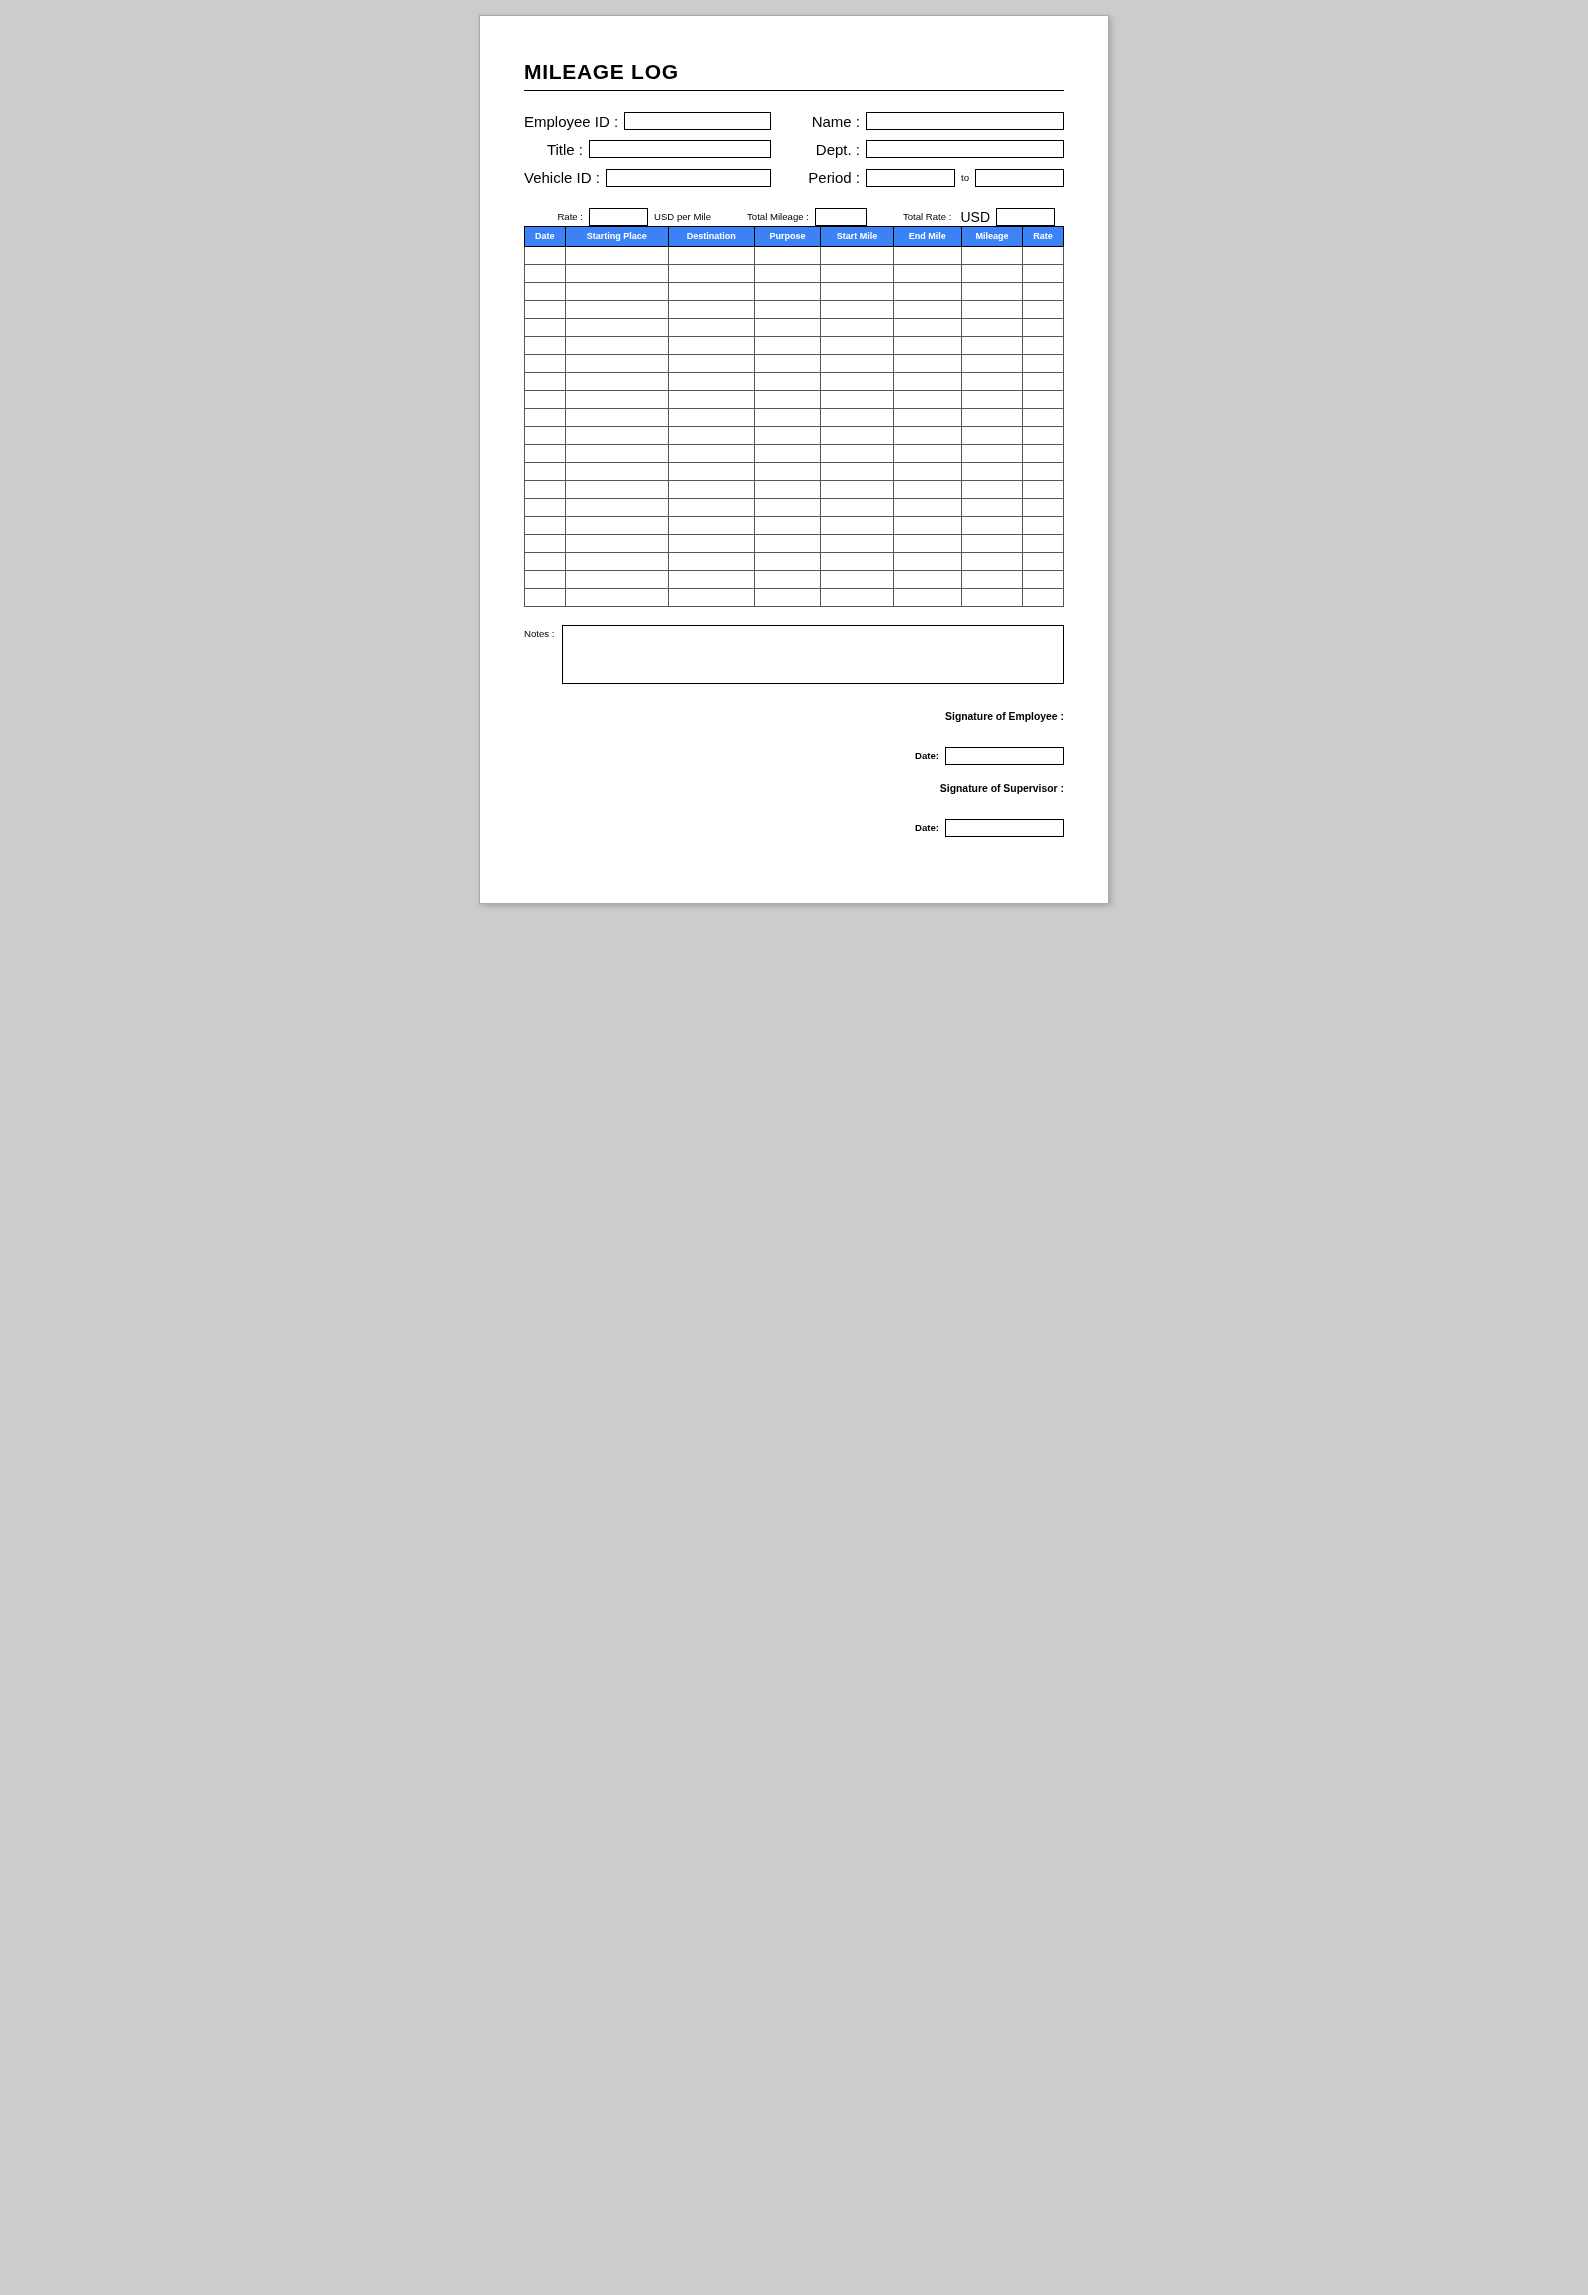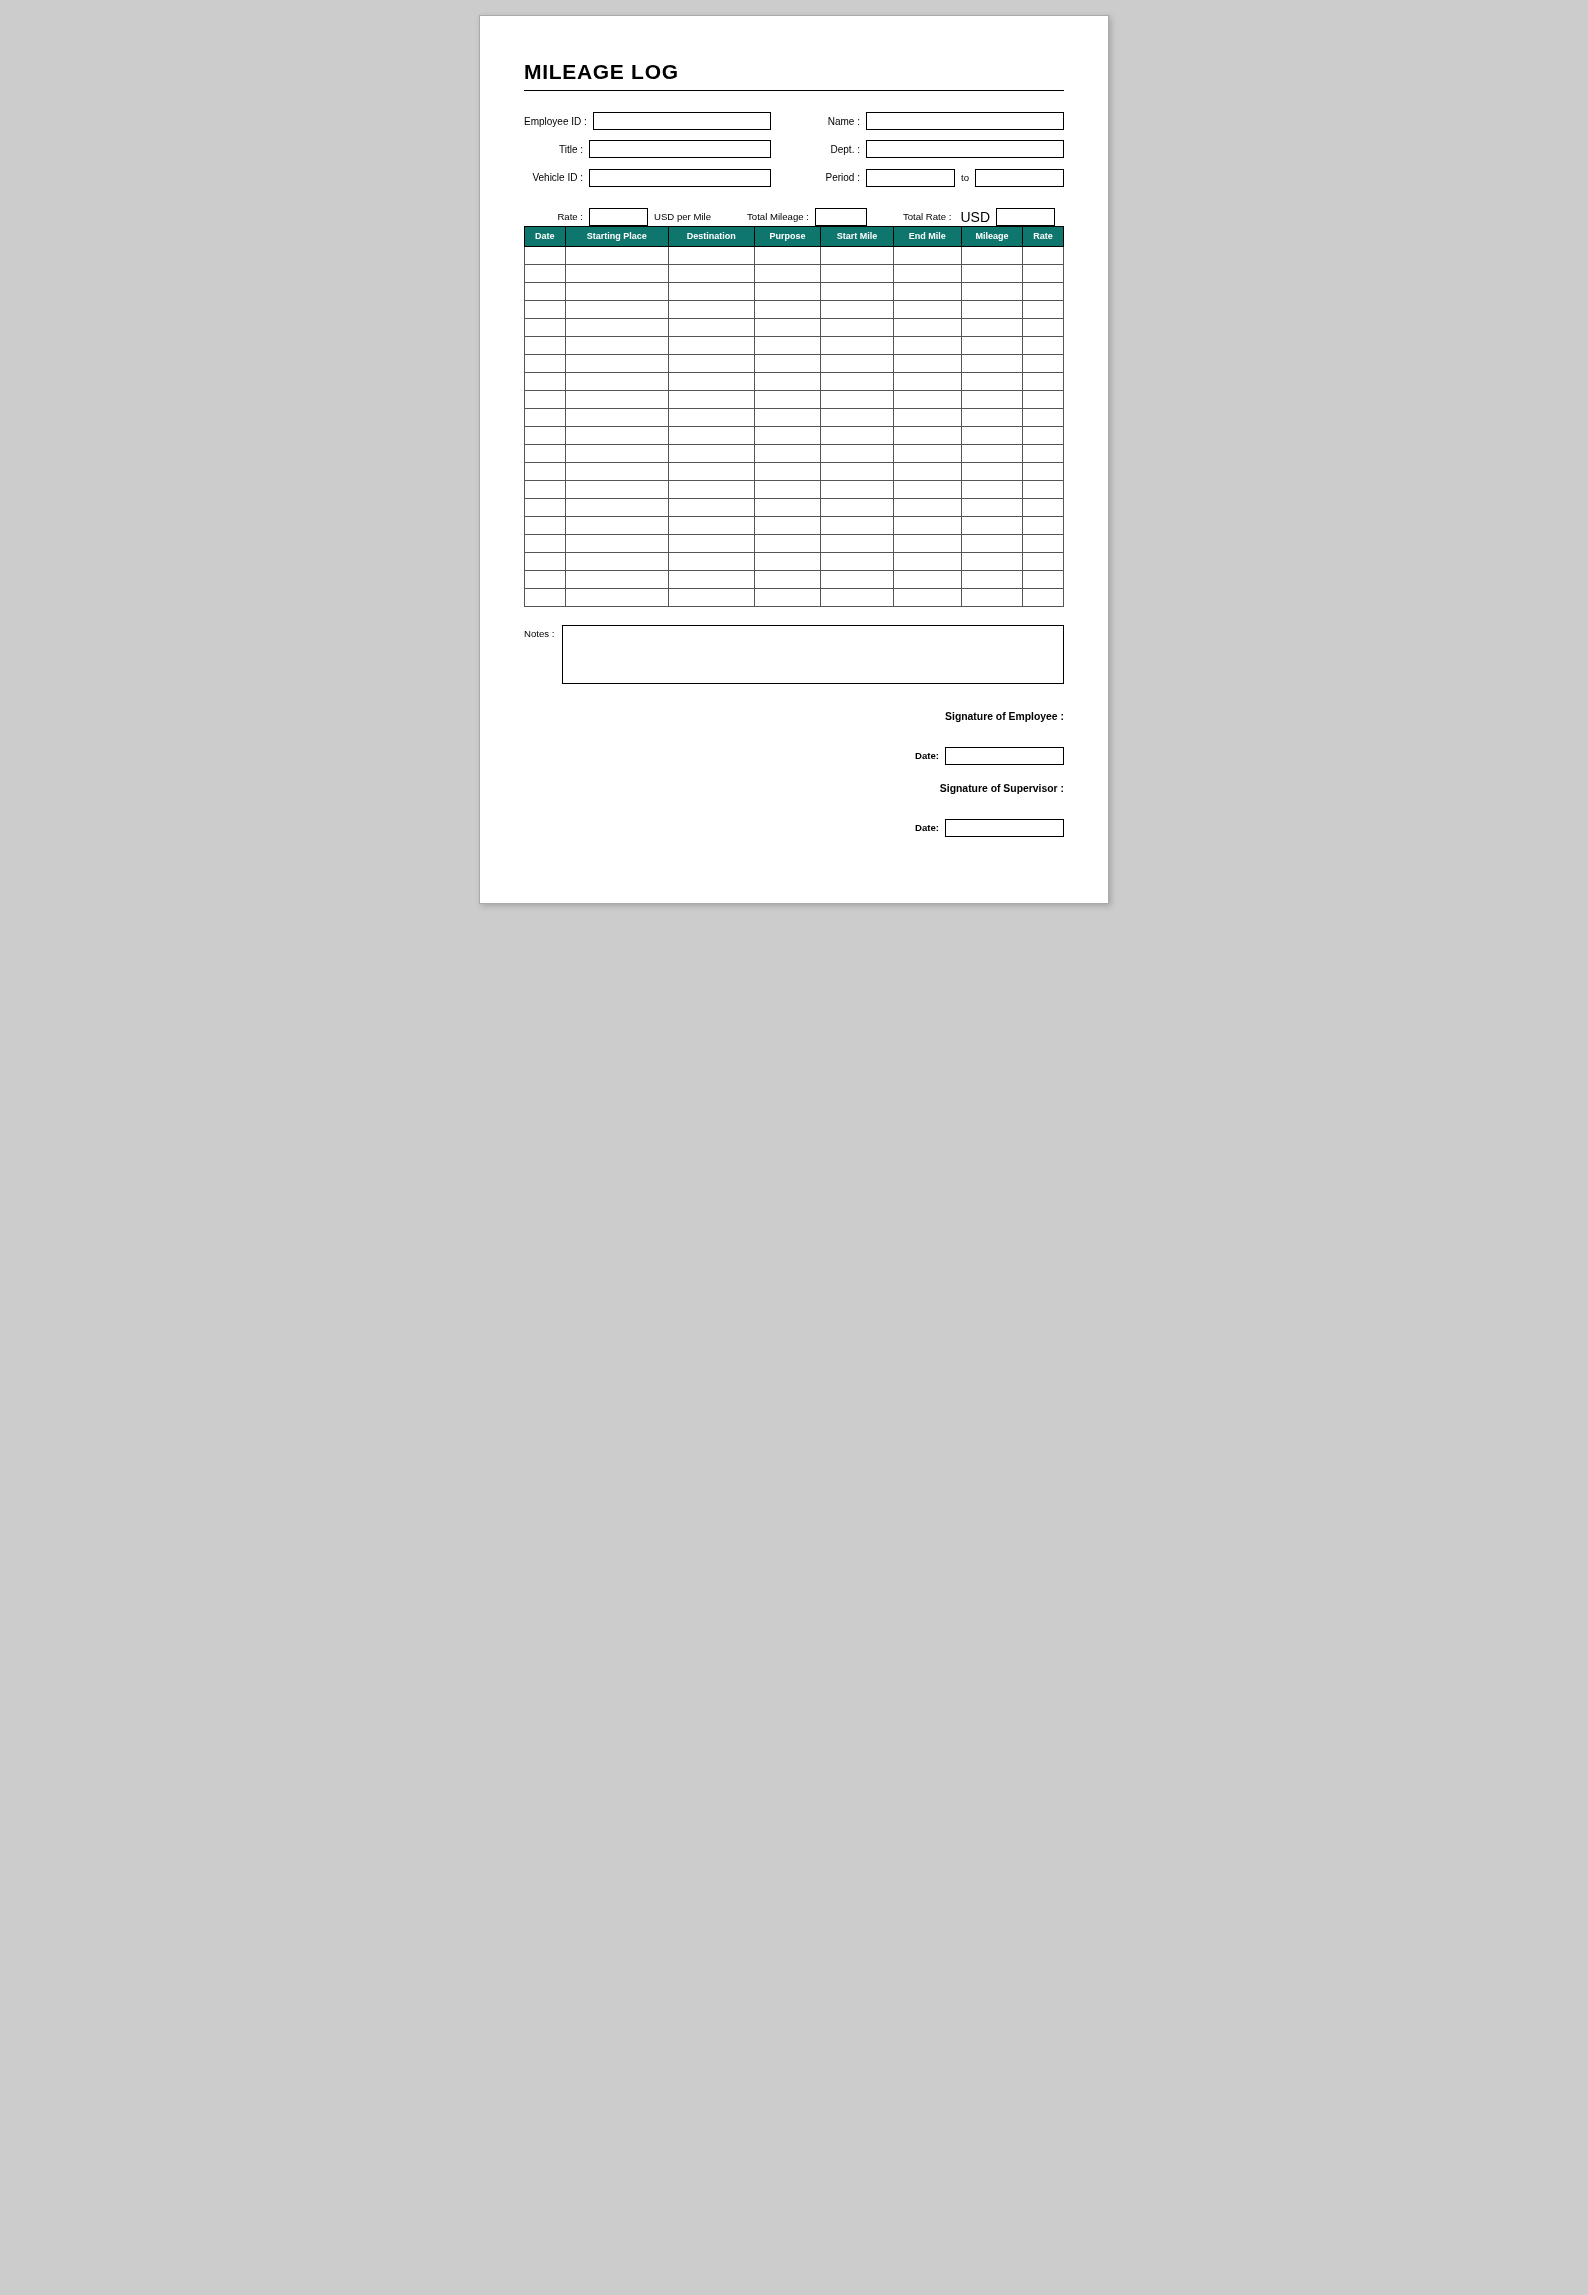--- a/index.html
+++ b/index.html
@@ -48,21 +48,21 @@
       margin-bottom: 21px;
     }
 
     .form-row {
       display: flex;
       align-items: center;
       gap: 6px;
     }
 
     .form-label {
-      font-size: 10px;
+      font-size: 15px;
       color: #000;
       white-space: nowrap;
       min-width: 59px;
       text-align: right;
     }
 
     .form-input {
       border: 0.7px solid #000;
       height: 18px;
       flex: 1;
@@ -106,21 +106,21 @@
     }
 
     
     .mileage-table {
       width: 100%;
       border-collapse: collapse;
       margin-bottom: 18px;
     }
 
     .mileage-table thead tr {
-      background-color: #0f766e;
+      background-color: #3b82f6;
       color: #fff;
     }
 
     .mileage-table thead th {
       font-size: 9px;
       font-weight: bold;
       padding: 4.4px 3px;
       text-align: center;
       border: 0.7px solid #000;
     }

